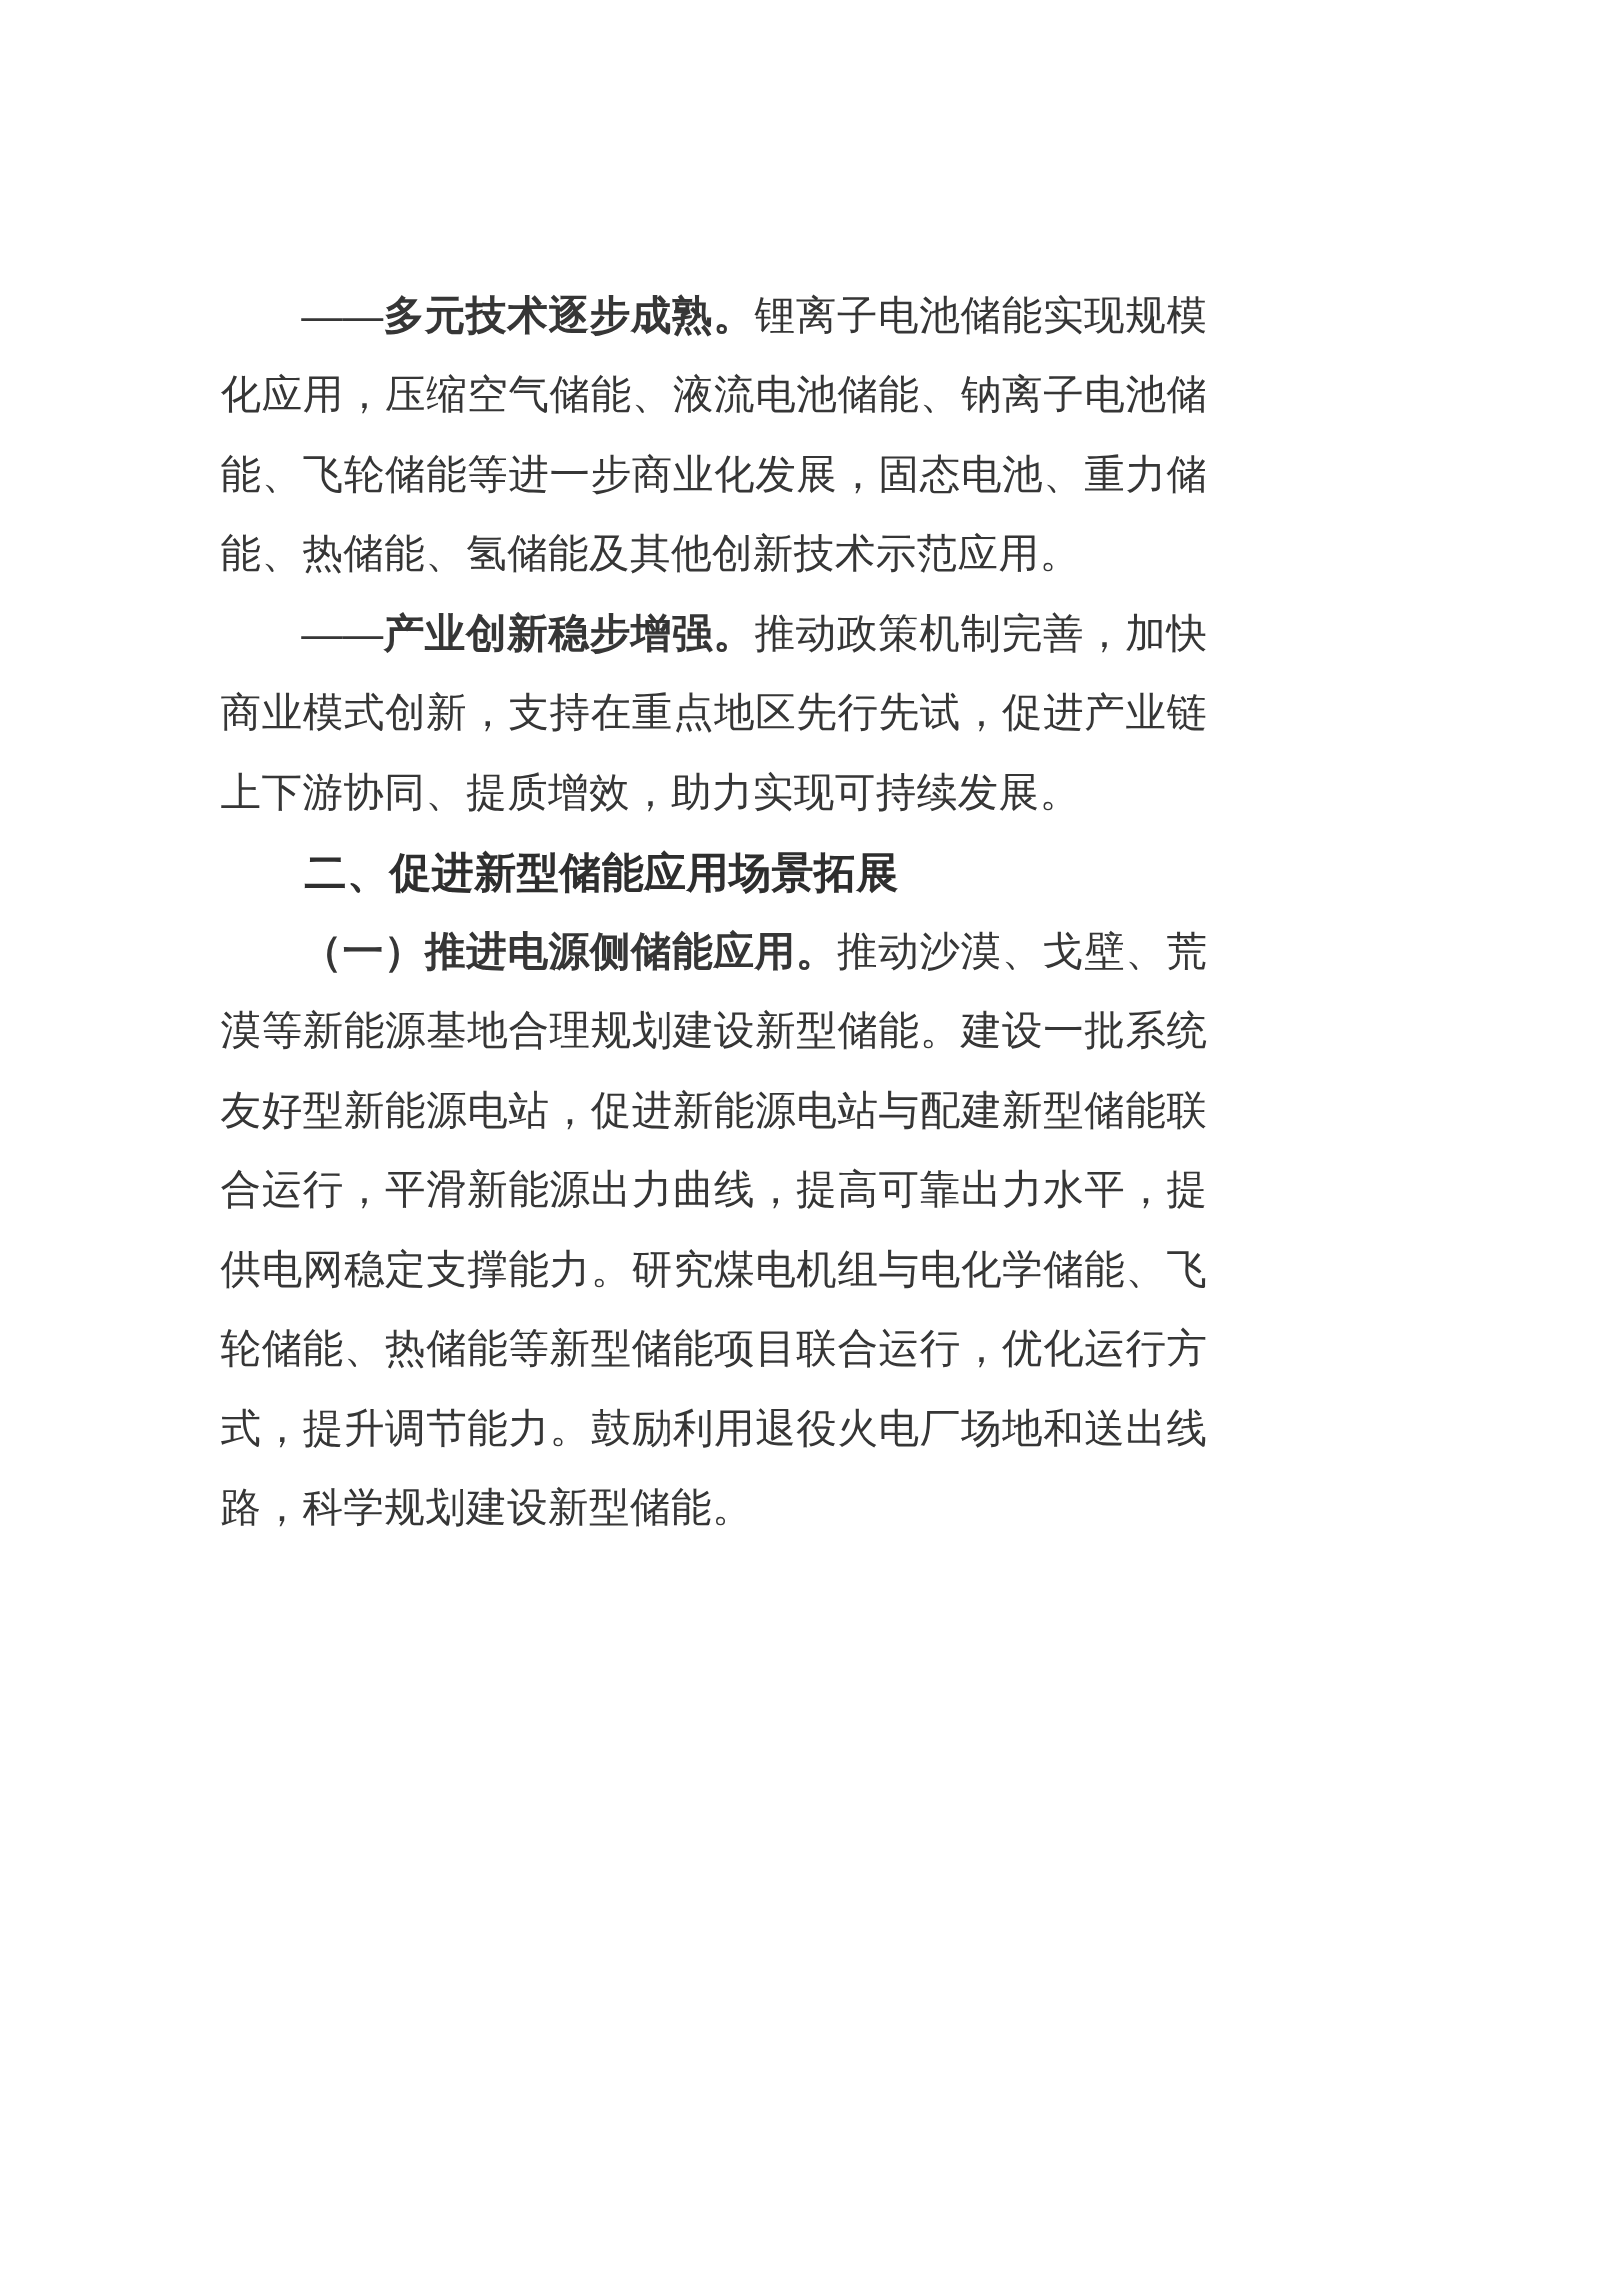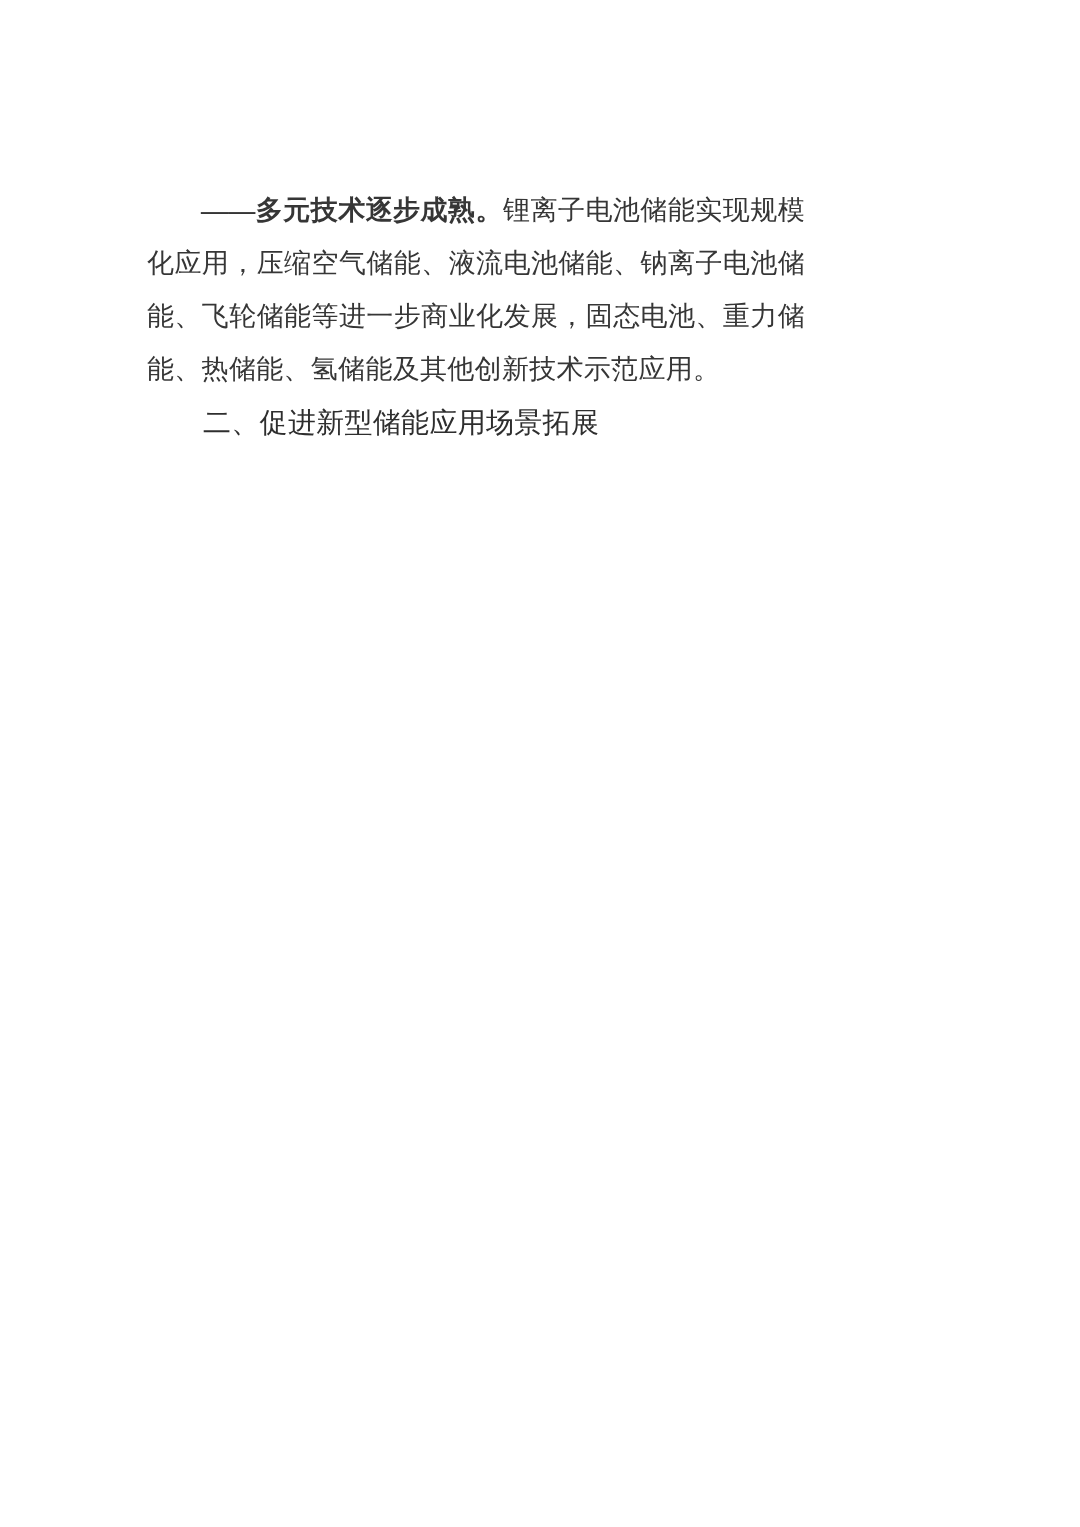--- a/index.html
+++ b/index.html
@@ -29,33 +29,35 @@
     text-indent: 2em;
     letter-spacing: 0.3px;
   }
   .lead {
     font-weight: bold;
   }
   .heading {
     margin: 0;
     text-indent: 2em;
     font-family: "Liberation Sans", "DejaVu Sans", sans-serif;
-    font-weight: normal;
+    font-weight: bold;
     font-size: 28px;
     line-height: 53px;
     color: #2e2e2e;
     letter-spacing: 0.3px;
   }
 </style>
 </head>
 <body>
 
 <div class="page">
 
   <p class="para"><span class="lead">——多元技术逐步成熟。</span><span>锂离子电池储能实现规模化应用，压缩空气储能、液流电池储能、钠离子电池储能、飞轮储能等进一步商业化发展，固态电池、重力储能、热储能、氢储能及其他创新技术示范应用。</span></p>
 
 
+  <p class="para"><span class="lead">——产业创新稳步增强。</span><span>推动政策机制完善，加快商业模式创新，支持在重点地区先行先试，促进产业链上下游协同、提质增效，助力实现可持续发展。</span></p>
 
   <h2 class="heading">二、促进新型储能应用场景拓展</h2>
 
+  <p class="para"><span class="lead">（一）推进电源侧储能应用。</span><span>推动沙漠、戈壁、荒漠等新能源基地合理规划建设新型储能。建设一批系统友好型新能源电站，促进新能源电站与配建新型储能联合运行，平滑新能源出力曲线，提高可靠出力水平，提供电网稳定支撑能力。研究煤电机组与电化学储能、飞轮储能、热储能等新型储能项目联合运行，优化运行方式，提升调节能力。鼓励利用退役火电厂场地和送出线路，科学规划建设新型储能。</span></p>
 
 
 </div>
 
 </body></html>

